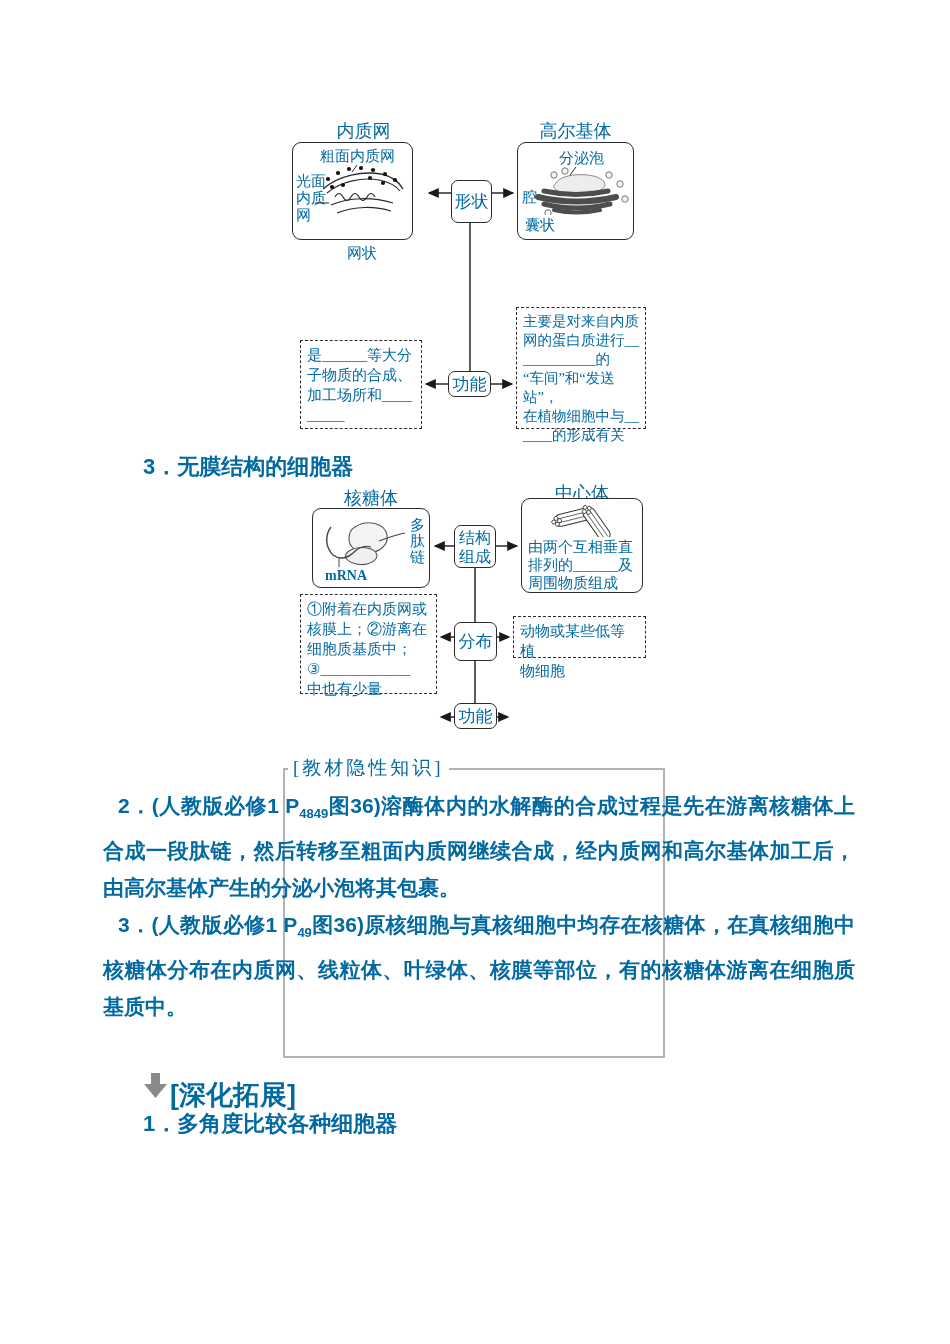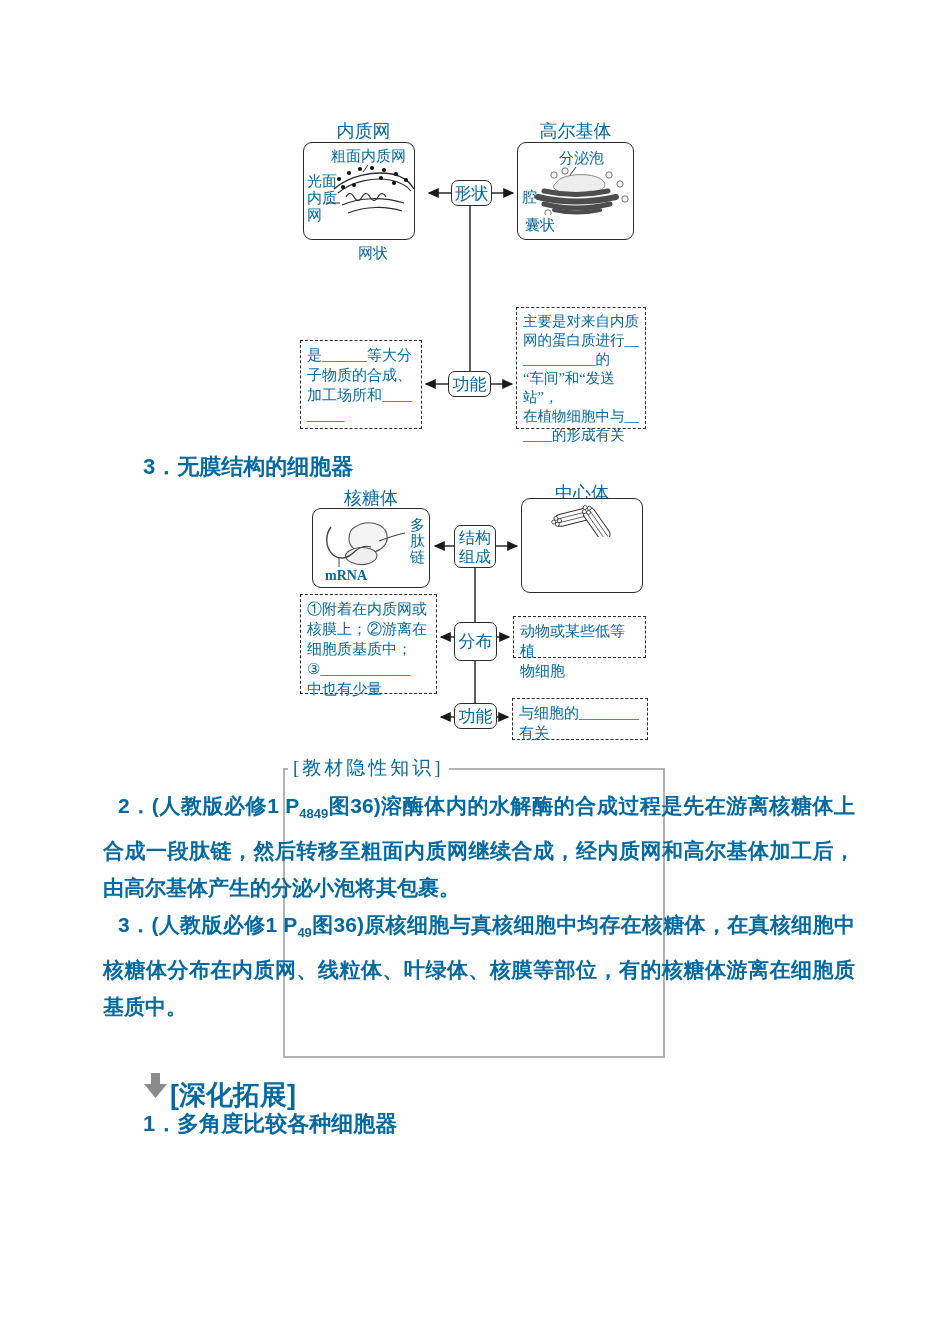--- a/index.html
+++ b/index.html
@@ -50,21 +50,21 @@
     <line x1="475" y1="568" x2="475" y2="705" stroke="#1a1a1a" stroke-width="1.4"></line>
     <line x1="454" y1="637" x2="441" y2="637" stroke="#1a1a1a" stroke-width="1.4" marker-end="url(#ah)"></line>
     <line x1="497" y1="637" x2="509" y2="637" stroke="#1a1a1a" stroke-width="1.4" marker-end="url(#ah)"></line>
     <line x1="454" y1="717" x2="441" y2="717" stroke="#1a1a1a" stroke-width="1.4" marker-end="url(#ah)"></line>
     <line x1="496" y1="717" x2="508" y2="717" stroke="#1a1a1a" stroke-width="1.4" marker-end="url(#ah)"></line>
   </svg>
 
   <div class="abs dia-title" style="left:303px;top:119px;width:121px;">内质网</div>
   <div class="abs dia-title" style="left:517px;top:119px;width:117px;">高尔基体</div>
 
-  <div class="abs solid-box" style="left:303px;top:142px;width:112px;height:98px;">
+  <div class="abs solid-box" style="left:292px;top:142px;width:121px;height:98px;">
     <div class="inner-label" style="left:27px;top:5px;">粗面内质网</div>
     <div class="inner-label pre" style="left:3px;top:30px;width:32px;">光面
 内质
 网</div>
     <div class="inner-label" style="left:54px;top:74px;margin-top:28px;">网状</div>
     <svg class="org-svg" style="left:22px;top:22px;" width="92" height="52" viewBox="0 0 92 52">
       <line x1="42" y1="0" x2="37" y2="7" stroke="#2b2b2b" stroke-width="1"></line>
       <line x1="0" y1="38" x2="14" y2="38" stroke="#2b2b2b" stroke-width="1"></line>
       <path d="M8,24 C24,10 48,6 66,9 C76,11 84,17 88,24" fill="none" stroke="#2b2b2b" stroke-width="1.3"></path>
       <path d="M12,28 C26,16 48,12 64,15 C74,17 81,21 85,26" fill="none" stroke="#2b2b2b" stroke-width="1.1"></path>
@@ -80,21 +80,21 @@
           <circle cx="70" cy="9" r="2.1"></circle>
         <circle cx="80" cy="15" r="2.1"></circle>
           <circle cx="17" cy="22" r="2.1"></circle>
           <circle cx="28" cy="20" r="2.1"></circle>
         <circle cx="55" cy="13" r="2.1"></circle>
           <circle cx="68" cy="18" r="2.1"></circle>
       </g>
     </svg>
   </div>
 
-  <div class="abs node-box" style="left:451px;top:180px;width:41px;height:26px;">形状</div>
+  <div class="abs node-box" style="left:451px;top:180px;width:41px;height:43px;">形状</div>
 
   <div class="abs solid-box" style="left:517px;top:142px;width:117px;height:98px;">
     <div class="inner-label" style="left:41px;top:7px;">分泌泡</div>
     <div class="inner-label" style="left:4px;top:46px;">腔</div>
     <div class="inner-label" style="left:7px;top:74px;">囊状</div>
     <svg class="org-svg" style="left:4px;top:24px;" width="109" height="48" viewBox="0 0 109 48">
       <line x1="54" y1="0" x2="45" y2="12" stroke="#2b2b2b" stroke-width="1"></line>
       <line x1="12" y1="30" x2="22" y2="30" stroke="#2b2b2b" stroke-width="1.2"></line>
       <path d="M34,16 C40,5 76,5 82,15 C86,21 76,26 68,24 C56,30 42,28 36,24 C30,21 31,19 34,16 Z" fill="#ededed" stroke="#8a8a8a" stroke-width="1"></path>
       <g stroke="#4d4d4d" fill="none" stroke-linecap="round">
@@ -145,20 +145,23 @@
       <path d="M34,36 C40,30 46,28 52,30" fill="none" stroke="#444" stroke-width="1.2"></path>
       <path d="M60,24 C68,21 76,18 86,16" fill="none" stroke="#444" stroke-width="1.2"></path>
       <line x1="20" y1="50" x2="20" y2="40" stroke="#444" stroke-width="1"></line>
     </svg>
   </div>
 
   <div class="abs node-box pre" style="left:454px;top:525px;width:42px;height:43px;font-size:16px;line-height:19px;">结构
 组成</div>
 
   <div class="abs solid-box" style="left:521px;top:498px;width:122px;height:95px;">
+    <div class="inner-label pre" style="left:6px;top:39px;width:112px;line-height:18px;">由两个互相垂直
+排列的______及
+周围物质组成</div>
     <svg class="org-svg" style="left:26px;top:4px;" width="72" height="34" viewBox="0 0 72 34">
       <g transform="rotate(-14 30 13)">
         <rect x="6" y="7" width="40" height="12" rx="6" fill="#fff" stroke="#333" stroke-width="1"></rect>
         <line x1="8" y1="11" x2="44" y2="11" stroke="#333" stroke-width="0.7"></line>
         <line x1="8" y1="15" x2="44" y2="15" stroke="#333" stroke-width="0.7"></line>
         <g fill="#fff" stroke="#333" stroke-width="0.8">
           <circle cx="8" cy="10" r="2"></circle>
             <circle cx="8" cy="16" r="2"></circle>
             <circle cx="5" cy="13" r="2"></circle>
             <circle cx="11" cy="13" r="2"></circle>
@@ -185,22 +188,20 @@
 中也有少量</div>
 
   <div class="abs node-box" style="left:454px;top:622px;width:43px;height:39px;">分布</div>
 
   <div class="abs dashed-box pre" style="left:513px;top:616px;width:133px;height:42px;">动物或某些低等植
 物细胞</div>
 
 
   <div class="abs node-box" style="left:454px;top:703px;width:43px;height:26px;">功能</div>
 
-  <div class="abs dashed-box pre" style="left:512px;top:698px;width:136px;height:42px;">与细胞的________
-有关</div>
 
   <div class="abs kn-frame" style="left:283px;top:768px;width:382px;height:290px;"></div>
   <div class="abs kn-label" style="left:288px;top:755px;">[教材隐性知识]</div>
 
   <div class="abs para-flow" style="left:103px;top:787px;width:752px;">
     <div style="text-indent:15px;">
       <span class="cite">2．</span><span class="cite"><span>(人教版必修1 P</span><sub>4849</sub><span>图36)</span></span><span>溶酶体内的水解酶的合成过程是先在游离核糖体上合成一段肽链，然后转移至粗面内质网继续合成，经内质网和高尔基体加工后，由高尔基体产生的分泌小泡将其包裹。</span>
     </div>
     <div style="text-indent:15px;">
       <span class="cite">3．</span><span class="cite"><span>(人教版必修1 P</span><sub>49</sub><span>图36)</span></span><span>原核细胞与真核细胞中均存在核糖体，在真核细胞中核糖体分布在内质网、线粒体、叶绿体、核膜等部位，有的核糖体游离在细胞质基质中。</span>

